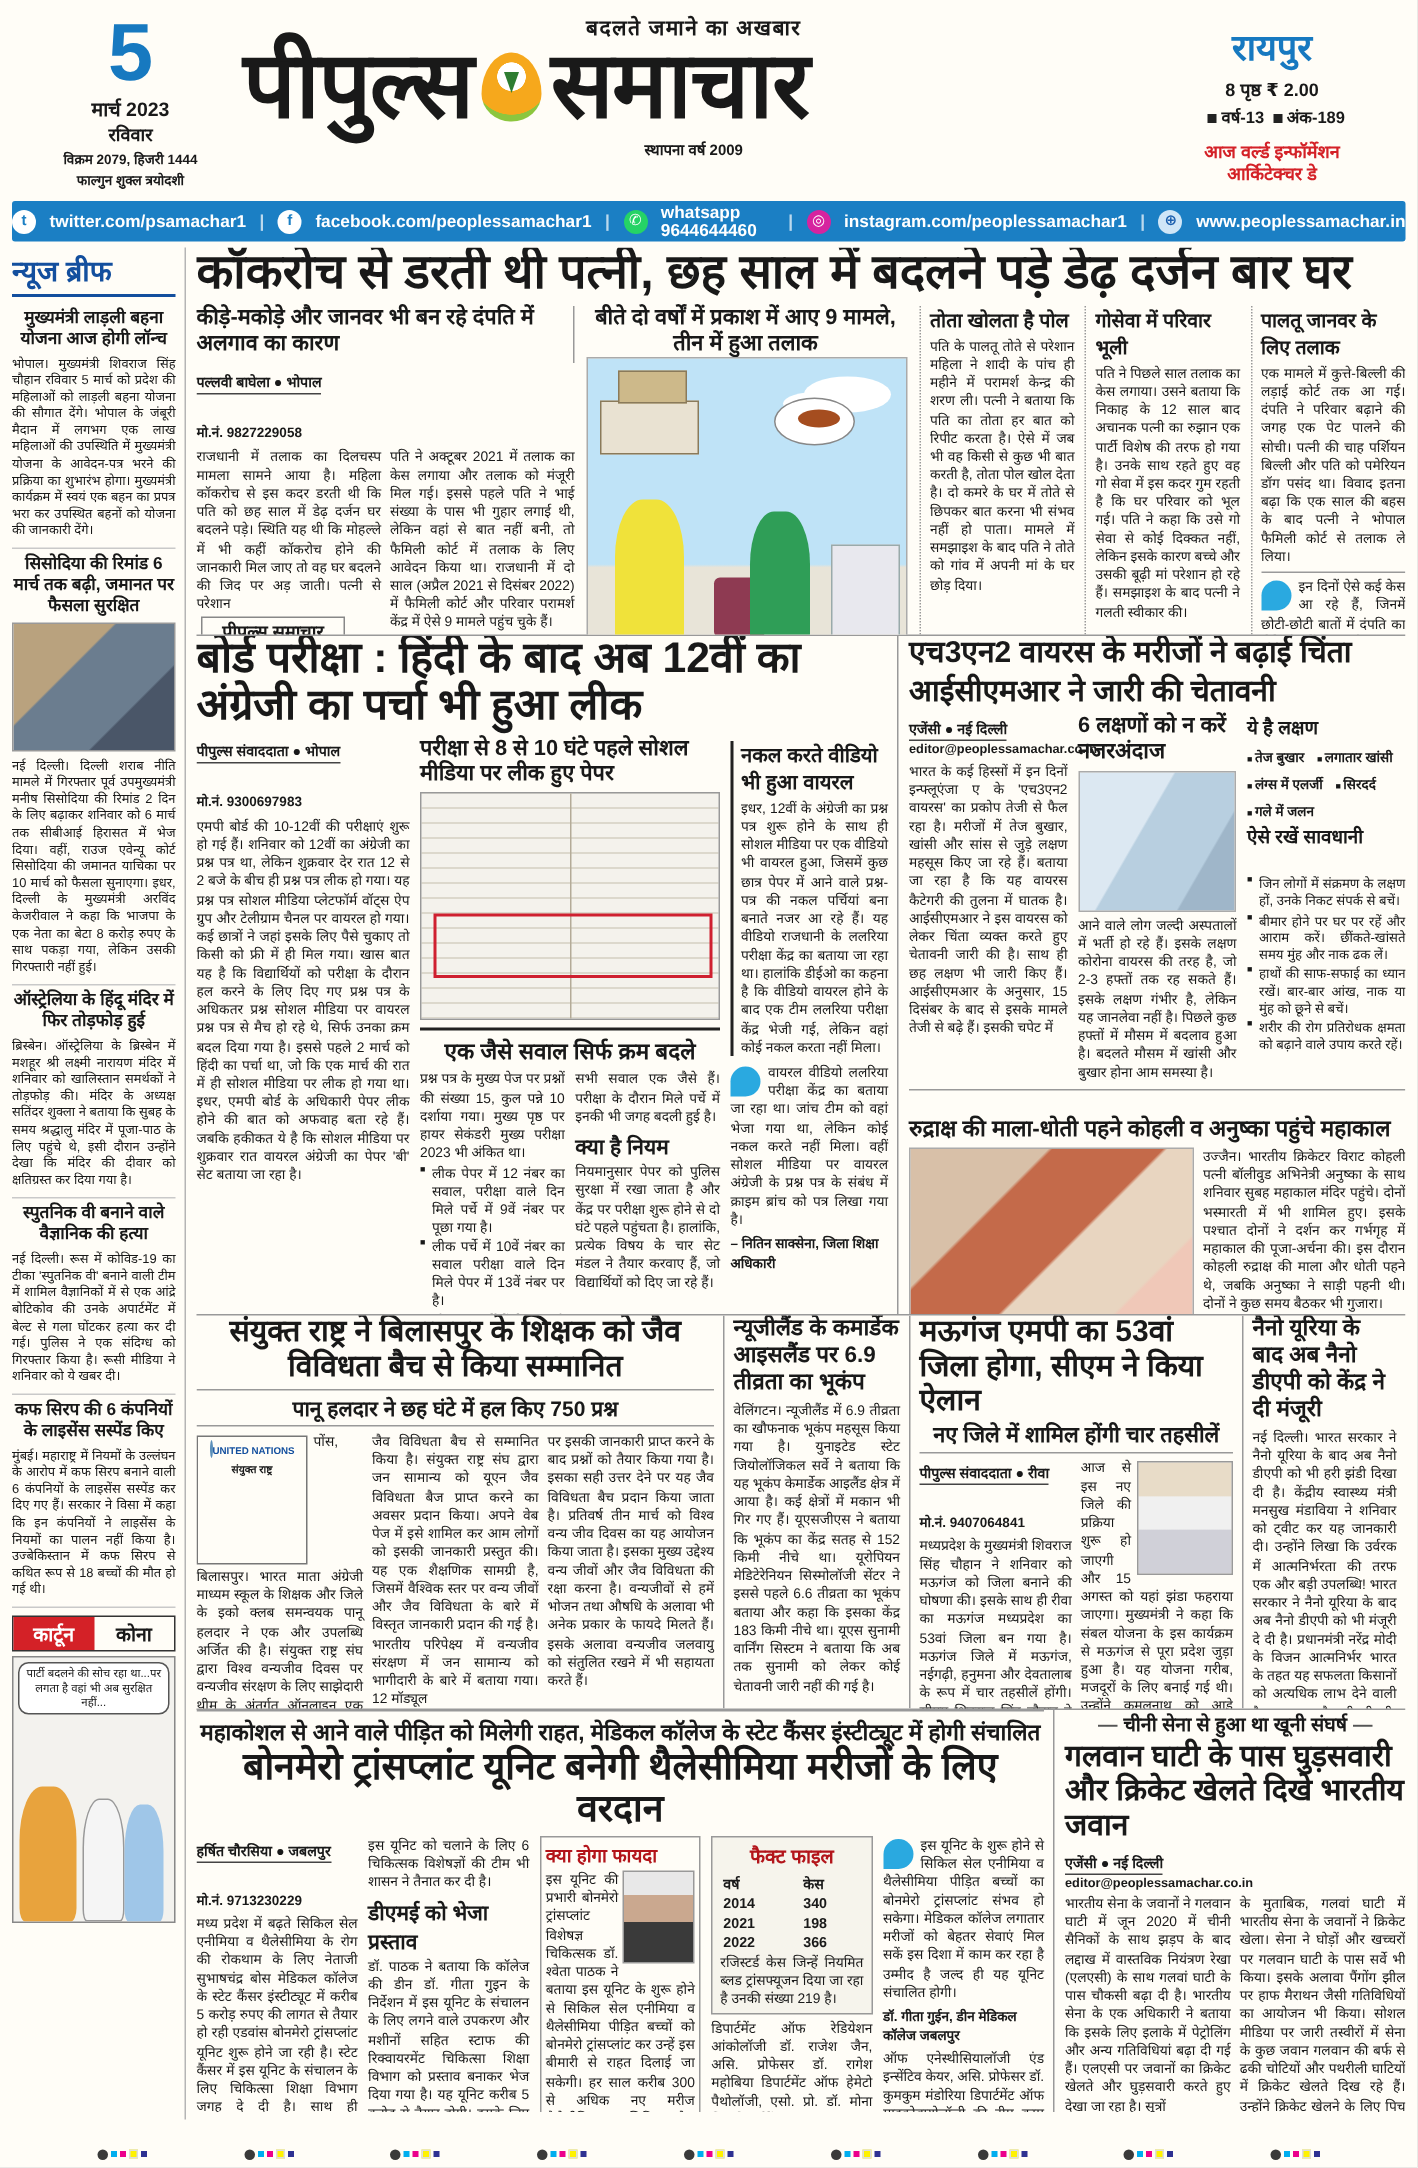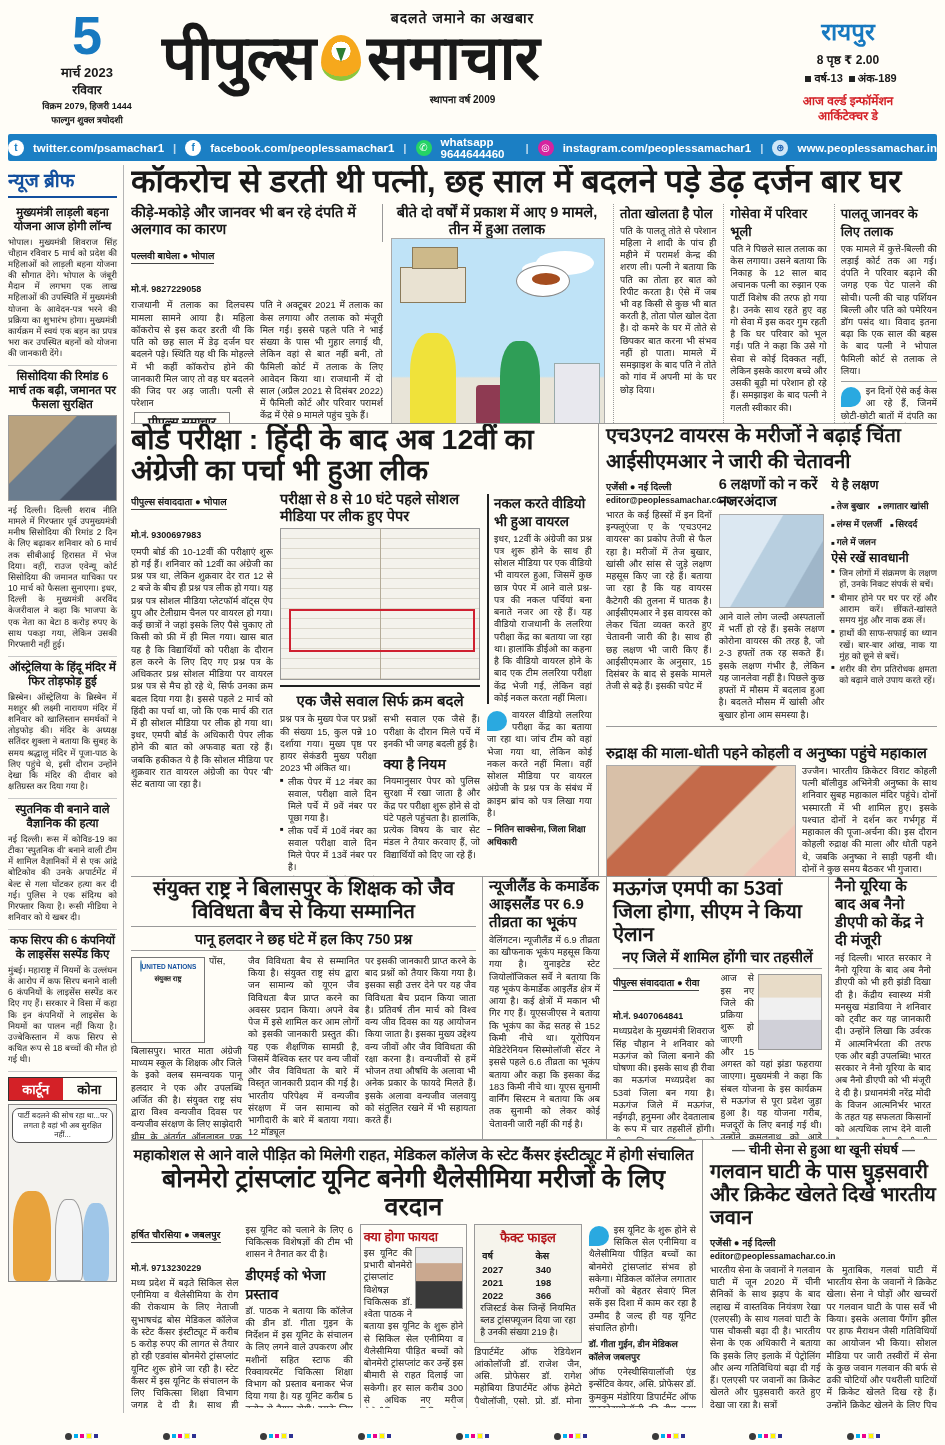--- a/index.html
+++ b/index.html
@@ -104,21 +104,21 @@
   .viralbox h4{font-size:13.5px;font-weight:900;margin:0 0 3px}
   .s-right2{flex:1;min-width:0;padding-left:7px;display:flex;flex-direction:column}
   .h3n2grid{display:flex;gap:7px;margin-top:2px}
   .h3n2grid .c{flex:1;min-width:0}
   .sickimg{height:92px;background:linear-gradient(120deg,#dce8f2 0 40%,#b8cfe0 41% 75%,#9fb6c9 76%);border:1px solid #aaa;margin:3px 0}
   .symp h5{font-size:12.5px;font-weight:900;margin:0 0 2px}
   .symp .tags span{font-size:9px;font-weight:bold;display:inline-block;margin-right:4px}
   .symp .tags span:before{content:"■ ";font-size:6px}
   .symp li{font-size:8.8px;line-height:1.28;text-align:justify;list-style:none;position:relative;padding-left:8px;margin-bottom:2px}
   .symp li:before{content:"■";position:absolute;left:0;font-size:6px}
-  .symp ul{margin:2px 0 4px;padding:0}
+  .symp ul{margin:18px 0 4px;padding:0}
   .s-kohli{border-top:1px solid #999;margin-top:5px;padding-top:17px}
   .kohligrid{display:flex;gap:6px}
   .kohliimg{width:188px;height:118px;flex:0 0 auto;background:linear-gradient(135deg,#d8c0a8 0 30%,#c46a4a 31% 55%,#e8d5c0 56% 80%,#f0c8b8 81%);border:1px solid #aaa}
   
   .row3{display:flex;height:262px;border-bottom:1px solid #999;overflow:hidden}
   .row3>section{padding:0 6px;box-sizing:border-box;border-right:1px solid #999;min-width:0}
   .s-un{width:352px;flex:0 0 auto;padding-left:0!important}
   .s-un .h-l{text-align:center}
   .un-sub{font-size:14px;font-weight:900;text-align:center;border-top:1px solid #999;border-bottom:1px solid #999;padding:2px 0;margin-bottom:4px}
   .uncols{display:flex;gap:6px}
@@ -482,21 +482,21 @@
             <div>
               <div class="factfile">
                 <h5>फैक्ट फाइल</h5>
                 <table>
                   <tbody>
                       <tr>
                         <td>वर्ष</td>
                         <td>केस</td>
                       </tr>
                   <tr>
-                        <td>2027</td>
+                        <td>2014</td>
                         <td>340</td>
                       </tr>
                   <tr>
                         <td>2021</td>
                         <td>198</td>
                       </tr>
                   <tr>
                         <td>2022</td>
                         <td>366</td>
                       </tr>

